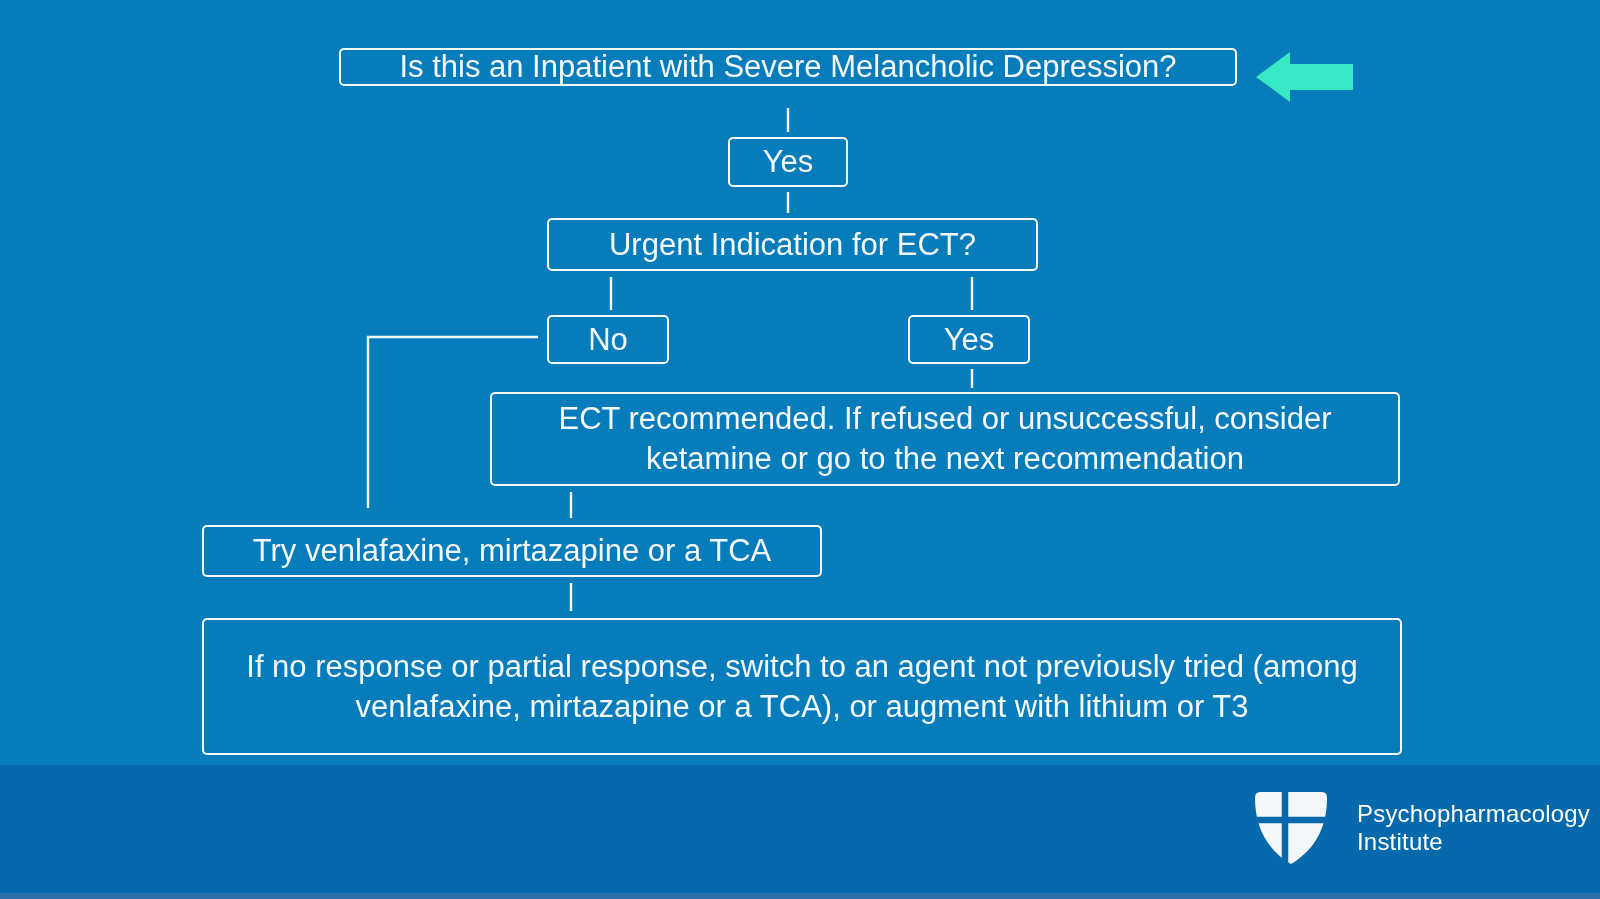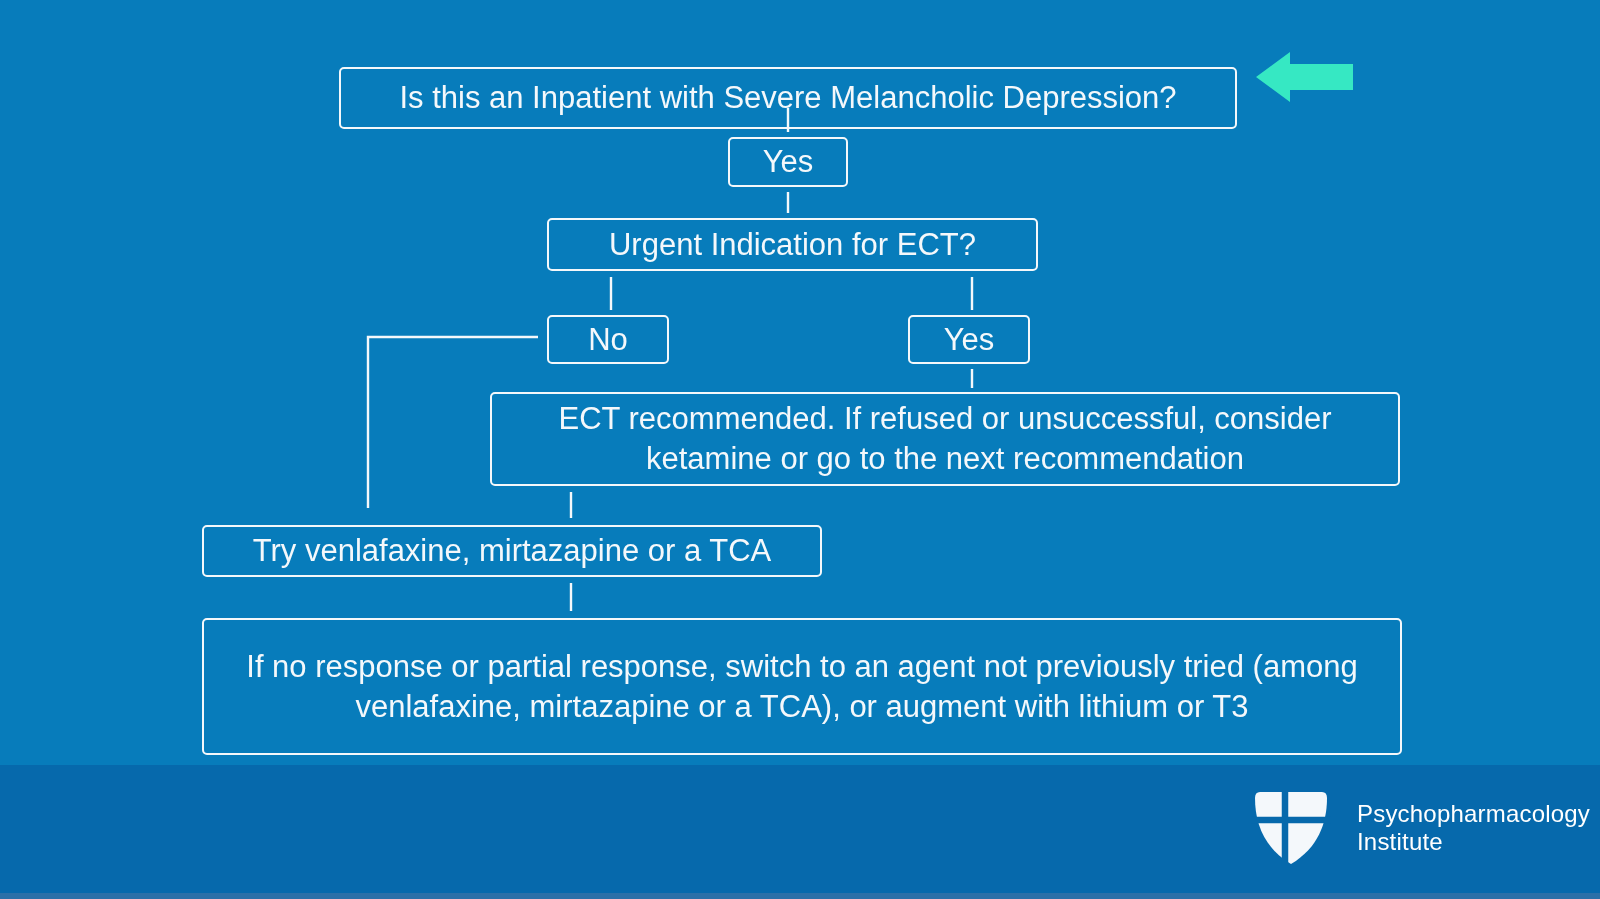--- a/index.html
+++ b/index.html
@@ -27,21 +27,21 @@
     border-radius: 5px;
     color: #f4f8fb;
     font-size: 31px;
     line-height: 1.28;
     display: flex;
     align-items: center;
     justify-content: center;
     text-align: center;
     background: transparent;
   }
-  .node-q1      { left: 339px;  top: 48px;  width: 898px;  height: 62px; margin-top: 19px; }
+  .node-q1      { left: 339px;  top: 48px;  width: 898px;  height: 38px; }
   .node-yes1    { left: 728px;  top: 137px; width: 120px;  height: 50px; }
   .node-q2      { left: 547px;  top: 218px; width: 491px;  height: 53px; }
   .node-no      { left: 547px;  top: 315px; width: 122px;  height: 49px; }
   .node-yes2    { left: 908px;  top: 315px; width: 122px;  height: 49px; }
   .node-ect     { left: 490px;  top: 392px; width: 910px;  height: 94px; padding: 0 20px; }
   .node-try     { left: 202px;  top: 525px; width: 620px;  height: 52px; }
   .node-final   { left: 202px;  top: 618px; width: 1200px; height: 137px; padding: 0 28px; }
 
   .footer-band {
     position: absolute;

